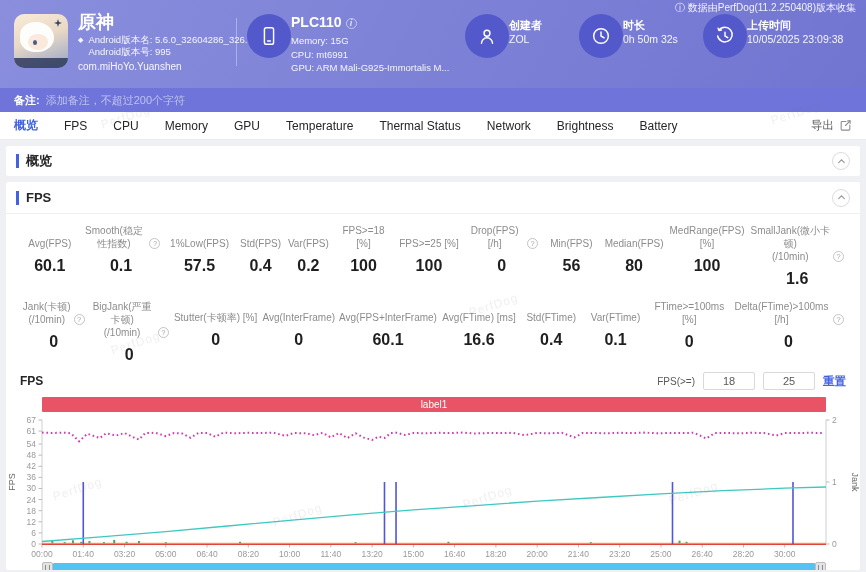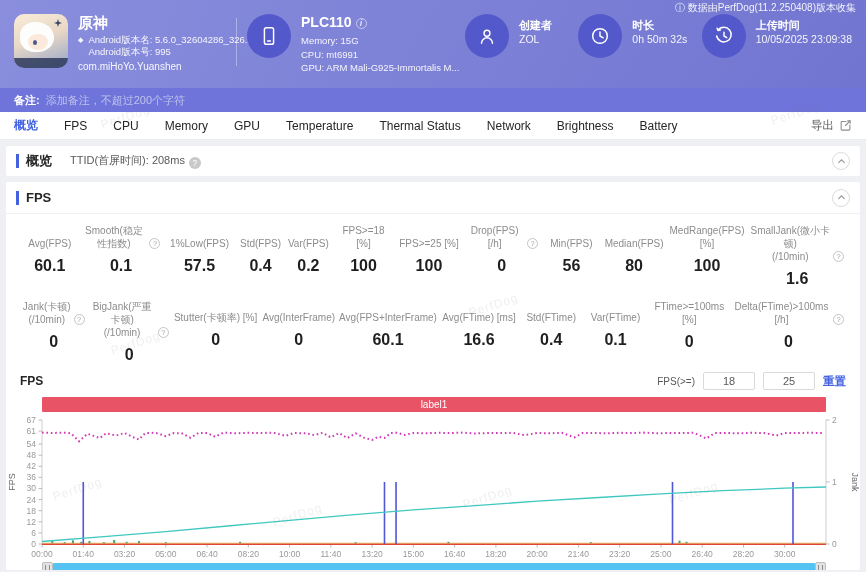--- a/index.html
+++ b/index.html
@@ -8,28 +8,28 @@
 
   
   .header{height:88px;background:linear-gradient(120deg,#8a8edd 0%,#7草175d0 100%);background:linear-gradient(120deg,#8a8edd,#7175d0);display:flex;align-items:flex-start;padding:14px 14px 0;position:relative;color:#fff}
   .app-block{display:flex;gap:10px;width:222px}
   .app-icon{width:54px;height:54px;border-radius:10px;flex:0 0 auto;background:linear-gradient(160deg,#f8ecd9 0%,#e9d9c6 45%,#93a3c9 100%);position:relative;overflow:hidden}
   .app-icon .hair{position:absolute;left:6px;top:8px;width:34px;height:30px;background:#fdfdfb;border-radius:50% 60% 55% 50%}
   .app-icon .face{position:absolute;left:14px;top:20px;width:20px;height:16px;background:#fbe9dc;border-radius:50%}
   .app-icon .eye{position:absolute;left:19px;top:26px;width:4px;height:5px;background:#4a5a8a;border-radius:50%}
   .app-icon .star{position:absolute;right:6px;top:5px;width:8px;height:8px;background:#3c4668;clip-path:polygon(50% 0,62% 38%,100% 50%,62% 62%,50% 100%,38% 62%,0 50%,38% 38%)}
   .app-icon .band{position:absolute;left:0;bottom:0;width:100%;height:10px;background:#2e3a5c;opacity:.85}
-  .app-name{font-size:15px;font-weight:700;line-height:17px}
+  .app-name{font-size:18px;font-weight:700;line-height:17px}
   .app-meta-row{display:flex;gap:5px;margin-top:3px;align-items:flex-start}
   .diamond{font-size:7px;color:rgba(255,255,255,.9);line-height:12px}
   .app-meta{font-size:9.5px;color:rgba(255,255,255,.92);line-height:12px;white-space:nowrap}
   .app-pkg{font-size:10px;color:rgba(255,255,255,.92);margin-top:3px}
   .vdiv{width:1px;height:48px;background:rgba(255,255,255,.35);margin:4px 10px 0 0;flex:0 0 auto}
   .circ{width:44px;height:44px;border-radius:50%;background:#5359ca;display:flex;align-items:center;justify-content:center;flex:0 0 auto}
-  .hblock{display:flex;gap:10px}
+  .hblock{display:flex;}
   .hcol{display:flex;flex-direction:column}
   .dev-name{font-size:14px;font-weight:700;line-height:16px}
   .inf{font-size:9px;opacity:.75;font-style:italic;border:1px solid rgba(255,255,255,.7);border-radius:50%;width:11px;height:11px;display:inline-flex;align-items:center;justify-content:center;margin-left:4px;vertical-align:1px}
   .dev-meta{font-size:9.5px;color:rgba(255,255,255,.92);line-height:13.5px;white-space:nowrap}
   .meta-label{font-size:11px;font-weight:700;line-height:16px;margin-top:3px}
   .meta-value{font-size:10.5px;color:rgba(255,255,255,.92);margin-top:0;white-space:nowrap}
   .collect{position:absolute;top:1px;right:10px;font-size:10px;color:rgba(255,255,255,.9)}
 
   
   .remark{height:24px;background:#6e74d9;display:flex;align-items:center;padding:0 14px;gap:6px}
@@ -190,21 +190,20 @@
       <path d="M20 11v8a1.5 1.5 0 0 1-1.5 1.5h-13A1.5 1.5 0 0 1 4 19V6a1.5 1.5 0 0 1 1.5-1.5H13"></path>
         <path d="M16 3.5h4.5V8"></path>
         <path d="M20.5 3.5L12 12"></path>
     </svg>
   </div>
 </div>
 
 <div class="card ov-card">
   <div class="bluebar"></div>
   <span class="sec-title">概览</span>
-  <span class="ttid"><span>TTID(首屏时间): 208ms</span><span class="qmark-solid">?</span></span>
   <div class="collapse">
     <svg width="9" height="9" viewBox="0 0 16 16" fill="none" stroke="#999" stroke-width="2" stroke-linecap="round">
         <polyline points="3,10 8,5 13,10"></polyline>
       </svg>
   </div>
 </div>
 
 <div class="card fps-card">
   <div class="sec-head">
     <div class="bluebar"></div>

